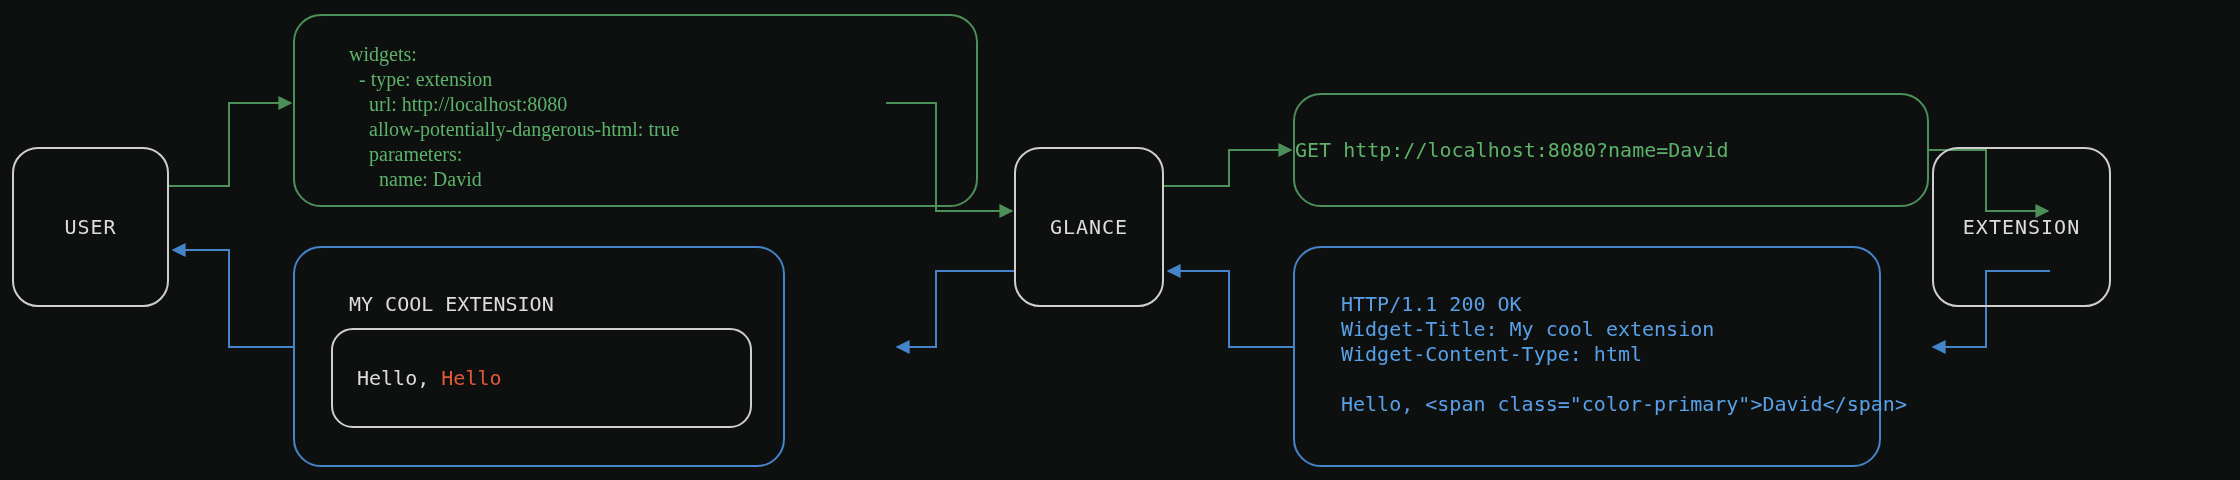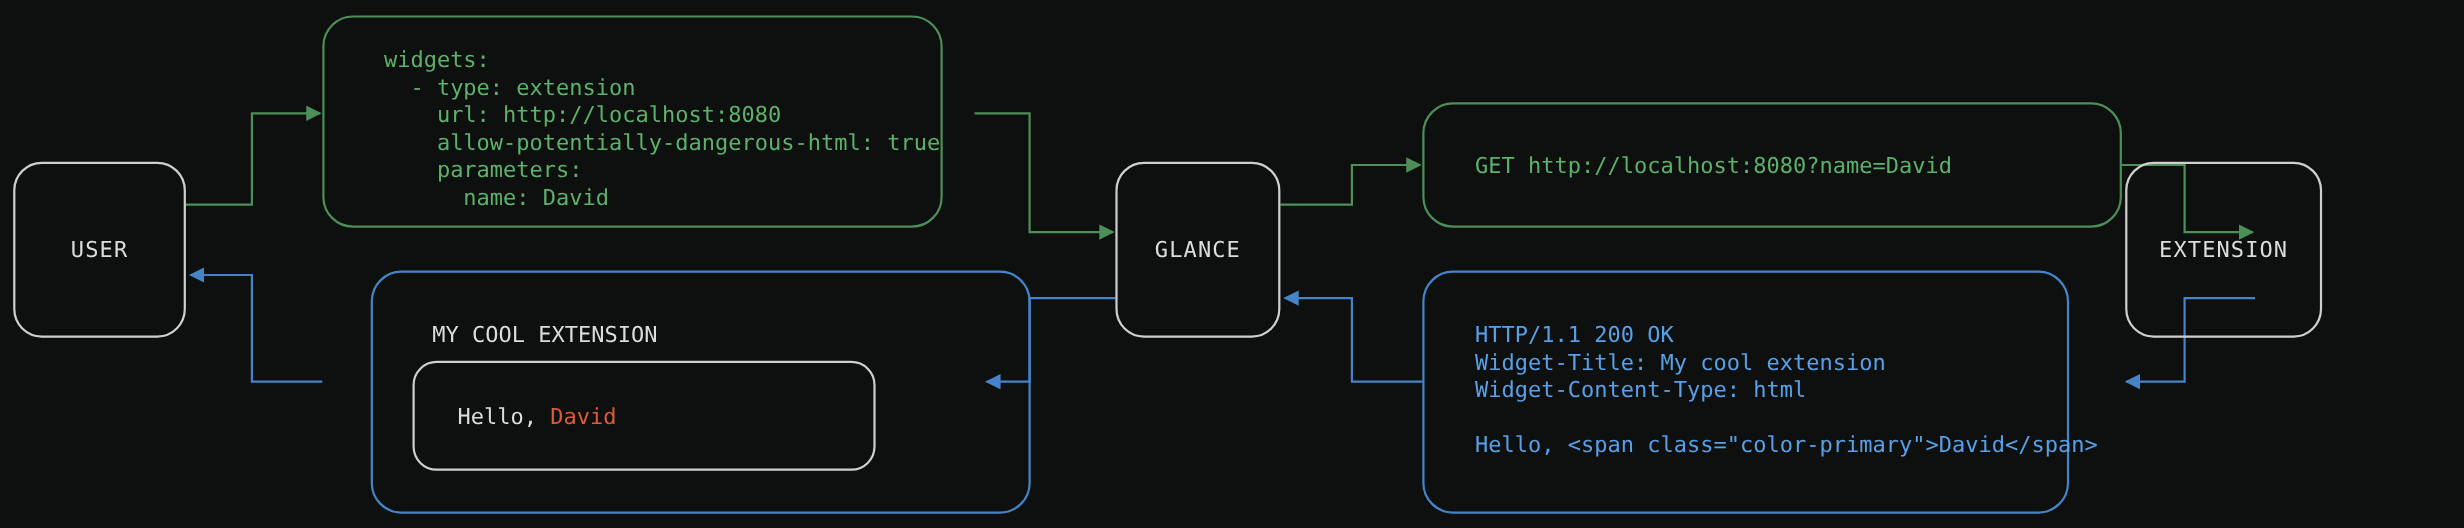--- a/index.html
+++ b/index.html
@@ -50,52 +50,52 @@
   #node-extension { left: 1932px; top: 147px; width: 179px; height: 160px; }
 
   .box {
     position: absolute;
     border-radius: 28px;
     border: 2px solid;
   }
   .box.green { border-color: var(--green, #4c8f58); color: var(--green_text, #5cb26a); }
   .box.blue  { border-color: var(--blue, #4584c8);  color: var(--blue_text, #58a0e8); }
 
-  #config-box   { left: 293px;  top: 14px;  width: 564px; height: 193px; }
+  #config-box   { left: 293px;  top: 14px;  width: 685px; height: 193px; font-family: Liberation Serif, serif; }
   #request-box  { left: 1293px; top: 93px;  width: 636px; height: 114px; display: flex; align-items: center; }
   #response-box { left: 1293px; top: 246px; width: 588px; height: 221px; }
-  #widget-box   { left: 293px;  top: 246px; width: 600px; height: 221px; margin-left: 44px; }
+  #widget-box   { left: 293px;  top: 246px; width: 492px; height: 221px; }
 
   .box pre {
     margin: 0;
     font-family: inherit;
     font-size: 20px;
     line-height: 25px;
     white-space: pre;
   }
   #config-box pre   { padding: 26px 0 0 54px; }
-  #request-box pre  { padding-left: 46px; }
+  #request-box pre  { }
   #response-box pre { padding: 44px 0 0 46px; }
 
   .widget-title {
     position: absolute;
     left: 54px; top: 44px;
     color: var(--white_text, #dcdcdc);
     font-size: 20px;
     line-height: 25px;
   }
   .hello-box {
     position: absolute;
     left: 36px; top: 80px;
     width: 421px; height: 100px;
     border: 2px solid var(--node_border, #cfcfcf);
     border-radius: 22px;
     display: flex;
     align-items: center;
-    padding-left: 39px;
+    padding-left: 24px;
     font-size: 20px;
     white-space: pre;
   }
   .hello-prefix { color: var(--white_text, #dcdcdc); }
   .hello-name   { color: var(--orange, #e05a3a); }
 </style>
 </head>
 <body>
 
 <div class="canvas">
@@ -148,17 +148,17 @@
     <pre>HTTP/1.1 200 OK
 Widget-Title: My cool extension
 Widget-Content-Type: html
 
 Hello, &lt;span class="color-primary"&gt;David&lt;/span&gt;</pre>
   </div>
 
   <div class="box blue" id="widget-box">
     <div class="widget-title">MY COOL EXTENSION</div>
     <div class="hello-box">
-      <span class="hello-prefix">Hello, </span><span class="hello-name">David</span>
+      <span class="hello-prefix">Hello, </span><span class="hello-name">Hello</span>
     </div>
   </div>
 
 </div>
 
 </body></html>

